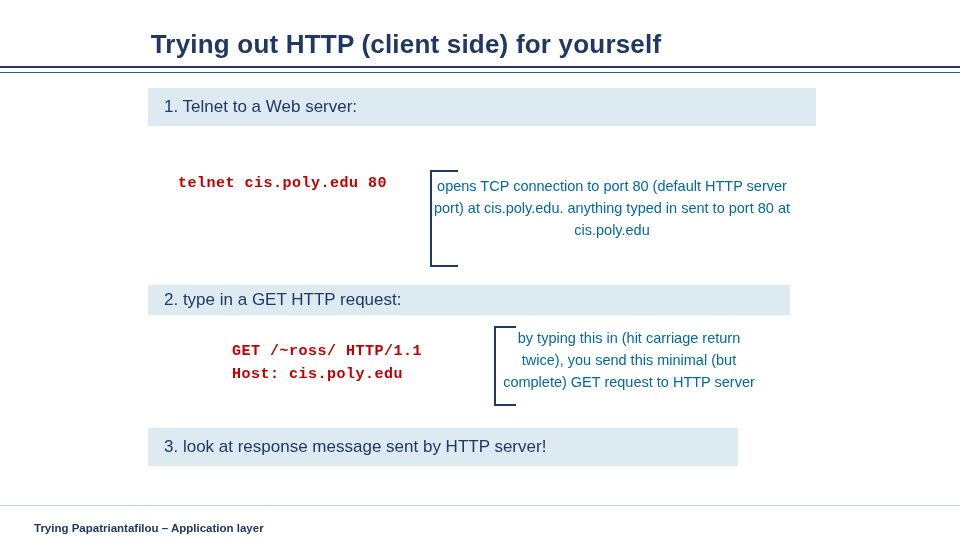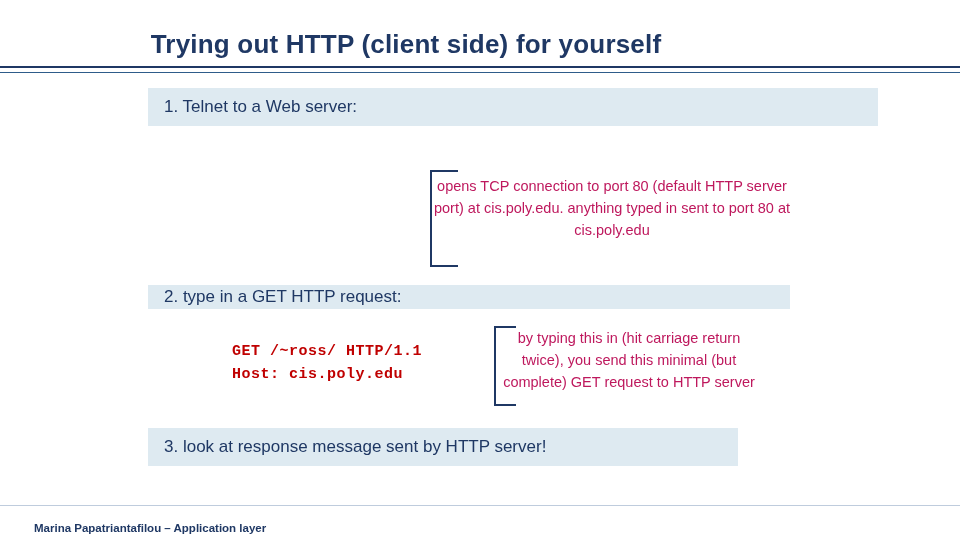--- a/index.html
+++ b/index.html
@@ -44,22 +44,22 @@
   .band {
     position: absolute;
     background: #DEEAF1;
     color: #1F3864;
     font-size: 17px;
     display: flex;
     align-items: center;
     padding-left: 16px;
     box-sizing: border-box;
   }
-  #band-1 { left: 148px; top: 88px;  width: 730px; height: 38px; }
-  #band-2 { left: 148px; top: 285px; width: 642px; height: 24px; }
+  #band-1 { left: 148px; top: 88px;  width: 668px; height: 38px; }
+  #band-2 { left: 148px; top: 285px; width: 642px; height: 30px; }
   #band-3 { left: 148px; top: 428px; width: 590px; height: 38px; }
 
   .mono-red {
     position: absolute;
     font-family: "Liberation Mono", "DejaVu Sans Mono", monospace;
     color: #C00000;
     font-size: 15px;
     font-weight: bold;
     white-space: pre;
   }
@@ -73,21 +73,21 @@
     border-left: 2px solid #1F3864;
     border-top: 2px solid #1F3864;
     border-bottom: 2px solid #1F3864;
     box-sizing: border-box;
   }
   #brace-1 { left: 430px; top: 170px; width: 28px; height: 97px; }
   #brace-2 { left: 494px; top: 326px; width: 22px; height: 80px; }
 
   .annot {
     position: absolute;
-    color: #be185d;
+    color: #0369a1;
     font-size: 14.5px;
     line-height: 22px;
     text-align: center;
   }
   #annot-1 { left: 432px; top: 175px; width: 360px; }
   #annot-2 { left: 500px; top: 327px; width: 258px; }
 
   .footer-rule {
     position: absolute;
     left: 0; top: 505px; width: 960px;
@@ -114,20 +114,21 @@
 
 <div class="slide">
 
   <div class="title">Trying out HTTP (client side) for yourself</div>
   <div class="title-rule"></div>
 
   <div class="band" id="band-1">
     <span>1. Telnet to a Web server:</span>
   </div>
 
+  <div class="mono-red" id="telnet-cmd">telnet cis.poly.edu 80</div>
 
   <div class="brace" id="brace-1"></div>
 
   <div class="annot" id="annot-1">opens TCP connection to port 80 (default HTTP server port) at cis.poly.edu. anything typed in sent to port 80 at cis.poly.edu</div>
 
   <div class="band" id="band-2">
     <span>2. type in a GET HTTP request:</span>
   </div>
 
   <div class="mono-red" id="get-req">GET /~ross/ HTTP/1.1
@@ -135,16 +136,16 @@
 
   <div class="brace" id="brace-2"></div>
 
   <div class="annot" id="annot-2">by typing this in (hit carriage return twice), you send this minimal (but complete) GET request to HTTP server</div>
 
   <div class="band" id="band-3">
     <span>3. look at response message sent by HTTP server!</span>
   </div>
 
   <div class="footer-rule"></div>
-  <div class="footer-text">Marina Papatriantafilou – Application layer</div>
+  <div class="footer-text">Trying Papatriantafilou – Application layer</div>
   <div class="page-num">20</div>
 
 </div>
 
 </body></html>

